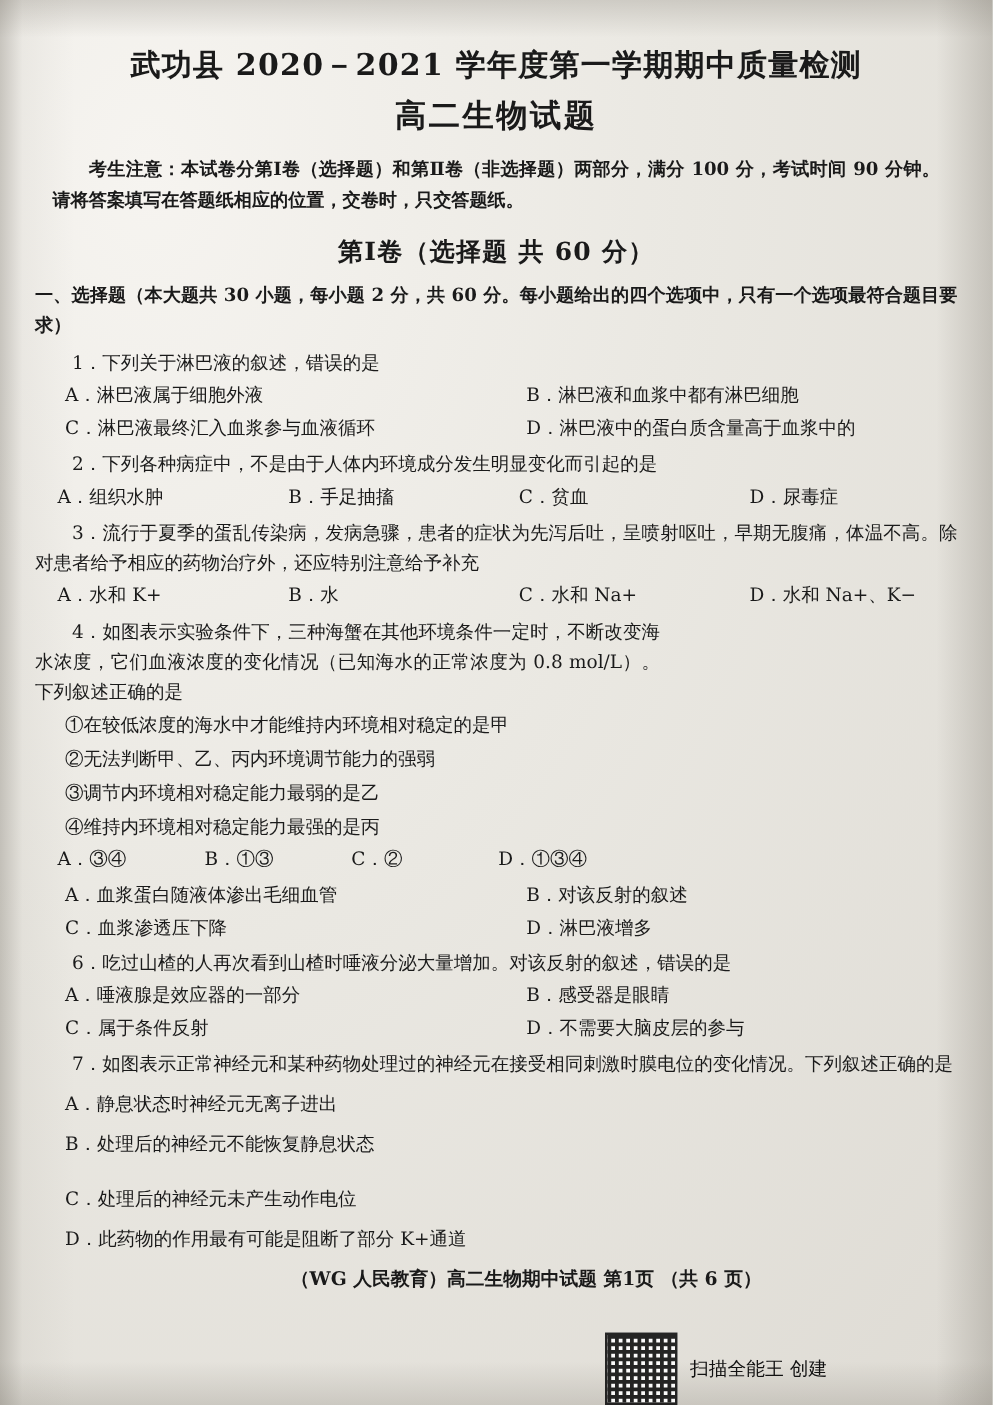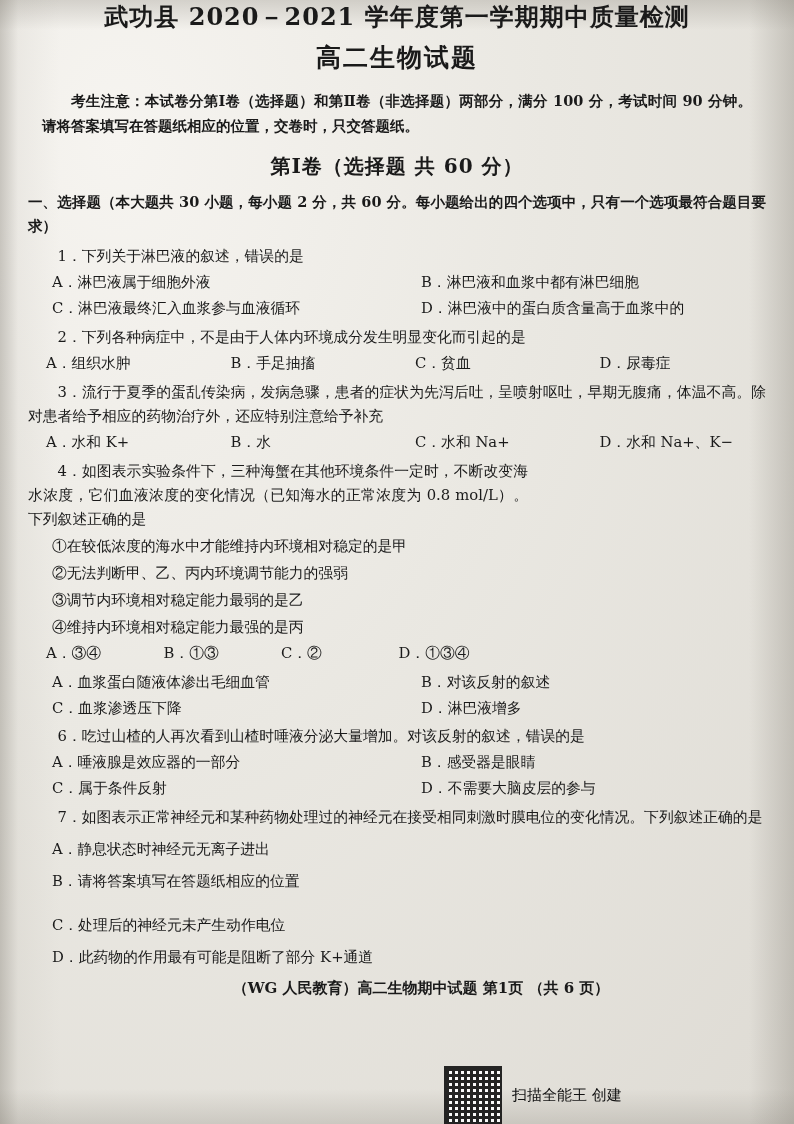--- a/index.html
+++ b/index.html
@@ -22,21 +22,21 @@
       linear-gradient(90deg, rgba(120,115,105,.35) 0px, rgba(160,155,145,.10) 18px, rgba(255,255,255,0) 60px),
       linear-gradient(270deg, rgba(120,115,105,.30) 0px, rgba(255,255,255,0) 45px),
       linear-gradient(180deg, rgba(130,125,115,.28) 0px, rgba(255,255,255,0) 30px),
       linear-gradient(0deg, rgba(130,125,115,.25) 0px, rgba(255,255,255,0) 35px);
     pointer-events:none;
   }
   .content{position:absolute;left:0;top:0;width:794px;height:1124px;color:#1a1a1a;}
 
   .title1{
     text-align:center;font-size:24px;font-weight:bold;
-    letter-spacing:1px;margin-top:1px;
+    letter-spacing:1px;margin-top:36px;
     font-family:"DejaVu Serif", serif;
   }
   .title2{
     text-align:center;font-size:25px;font-weight:bold;
     margin-top:8px;letter-spacing:2px;
     font-family:"DejaVu Serif", serif;
   }
   .notice{
     margin:14px 42px 0 42px;
     font-size:14.5px;line-height:1.75;text-align:justify;
@@ -72,21 +72,21 @@
   #fig1 svg{display:block;}
   
   #fig2{left:470px;top:895px;width:290px;height:140px;border:none;}
 
   .footer{
     text-align:center;font-size:15px;font-weight:bold;margin-top:14px;
     font-family:"DejaVu Serif", serif;
     padding-left:48px;
   }
   .qrrow{
-    position:absolute;left:444px;top:1066px;display:flex;align-items:center;gap:10px;
+    position:absolute;left:484px;top:1066px;display:flex;align-items:center;gap:10px;
   }
   .qr{
     width:54px;height:54px;
     background-image:
       linear-gradient(90deg,#111 50%,transparent 50%),
       linear-gradient(#111 50%,transparent 50%);
     background-size:6px 6px,6px 6px;
     background-color:#fff;
     border:2px solid #111;
     opacity:.9;
@@ -175,21 +175,21 @@
     </div>
     <div class="opts two">
       <div class="o">C．属于条件反射</div>
       <div class="o">D．不需要大脑皮层的参与</div>
     </div>
   </div>
 
   <div class="q" style="min-height:150px;">
     <span class="stem">7．如图表示正常神经元和某种药物处理过的神经元在接受相同刺激时膜电位的变化情况。下列叙述正确的是</span>
     <div class="opt-line" style="width:430px;margin-top:8px;">A．静息状态时神经元无离子进出</div>
-    <div class="opt-line" style="width:430px;margin-top:8px;">B．请将答案填写在答题纸相应的位置</div>
+    <div class="opt-line" style="width:430px;margin-top:8px;">B．处理后的神经元不能恢复静息状态</div>
     <div class="opt-line" style="width:430px;margin-top:20px;">C．处理后的神经元未产生动作电位</div>
     <div class="opt-line" style="width:430px;margin-top:8px;">D．此药物的作用最有可能是阻断了部分 K+通道</div>
   </div>
 
   <div class="footer" style="margin-top:10px;">（WG 人民教育）高二生物期中试题   第1页  （共 6 页）</div>
 </div>
 
 <div id="fig1">
   <svg width="218" height="170" viewBox="0 0 218 170">
     <rect x="38" y="4" width="172" height="118" fill="rgba(255,255,255,0.45)" stroke="#222" stroke-width="1.4"></rect>

